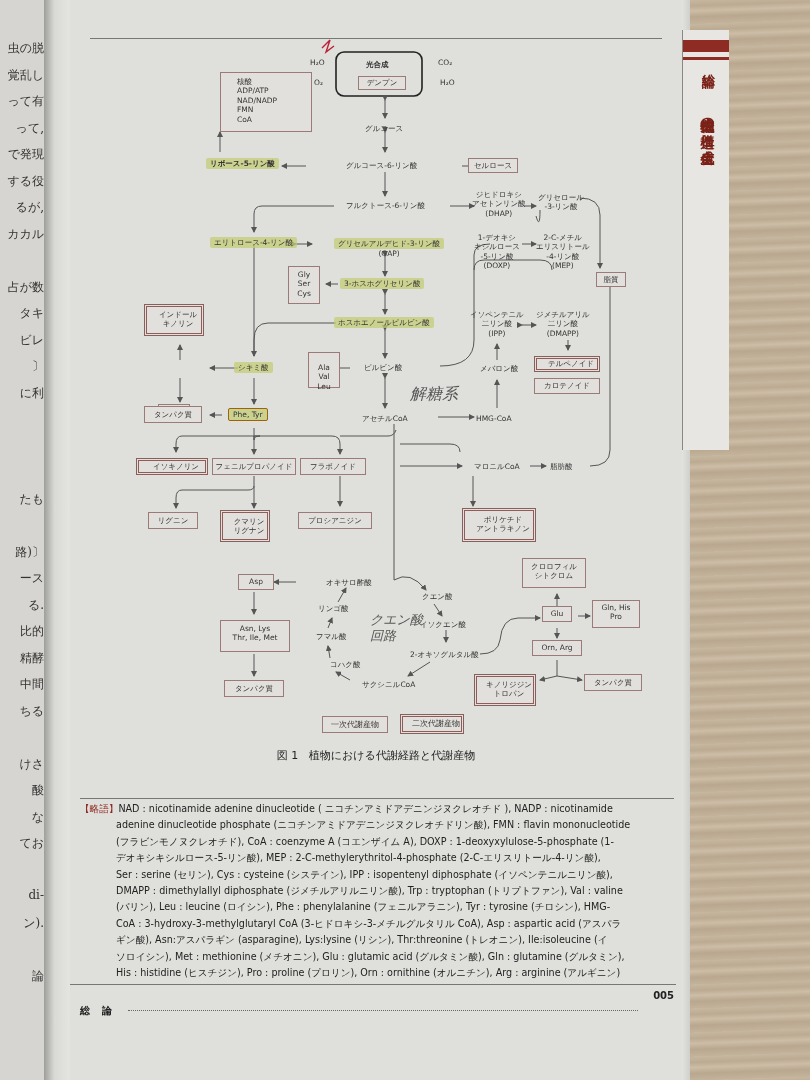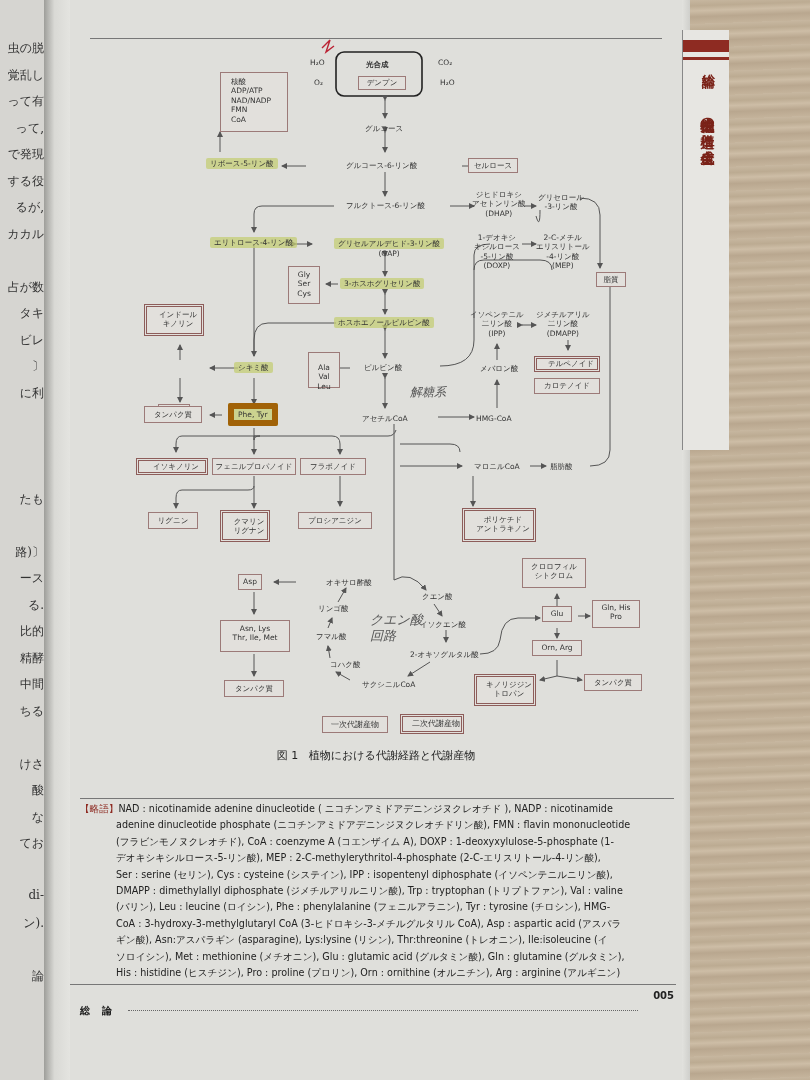--- a/index.html
+++ b/index.html
@@ -160,31 +160,31 @@
       <path d="M252,48 L260,40 L256,52 L264,46" stroke="#b23" stroke-width="1.4" fill="none"></path>
     </svg>
 
     <div class="node" style="left:296px;top:60px;font-weight:bold;">光合成</div>
     <div class="box" style="left:288px;top:76px;width:48px;height:14px;">デンプン</div>
     <div class="node" style="left:240px;top:58px;">H₂O</div>
     <div class="node" style="left:244px;top:78px;">O₂</div>
     <div class="node" style="left:368px;top:58px;">CO₂</div>
     <div class="node" style="left:370px;top:78px;">H₂O</div>
 
-    <div class="box" style="left:150px;top:72px;width:68px;height:60px;display:block;text-align:left;padding:4px 10px;">
+    <div class="box" style="left:150px;top:72px;width:92px;height:60px;display:block;text-align:left;padding:4px 16px;">
       <div>核酸</div>
       <div>ADP/ATP</div>
       <div>NAD/NADP</div>
       <div>FMN</div>
       <div>CoA</div>
     </div>
 
     <div class="node" style="left:295px;top:124px;">グルコース</div>
     <div class="node" style="left:276px;top:161px;">グルコース-6-リン酸</div>
-    <div class="node" style="left:136px;top:159px;"><span class="hl">リボース-5-リン酸</span></div>
+    <div class="node" style="left:136px;top:159px;font-weight:bold;"><span class="hl">リボース-5-リン酸</span></div>
     <div class="box" style="left:398px;top:158px;width:50px;height:15px;text-align:center;">セルロース</div>
 
     <div class="node" style="left:276px;top:201px;">フルクトース-6-リン酸</div>
     <div class="node" style="left:402px;top:190px;">
         <div>ジヒドロキシ</div>
         <div>アセトンリン酸</div>
         <div>(DHAP)</div>
       </div>
     <div class="node" style="left:468px;top:193px;">
         <div>グリセロール</div>
@@ -239,42 +239,42 @@
         <div>Ala</div>
         <div>Val</div>
         <div>Leu</div>
       </div>
     <div class="node" style="left:294px;top:363px;">ピルビン酸</div>
     <div class="node" style="left:410px;top:364px;">メバロン酸</div>
     <div class="box sec" style="left:464px;top:356px;width:66px;height:16px;">テルペノイド</div>
     <div class="box" style="left:464px;top:378px;width:66px;height:16px;">カロテノイド</div>
 
     <div class="box" style="left:74px;top:406px;width:58px;height:17px;">タンパク質</div>
-    <div class="node" style="left:158px;top:410px;"><span class="hl" style="border:6px solid #a16207;">Phe, Tyr</span></div>
+    <div class="node" style="left:158px;top:410px;"><span class="hl" style="border:1px solid #a16207;">Phe, Tyr</span></div>
     <div class="node" style="left:292px;top:414px;">アセチルCoA</div>
     <div class="node" style="left:406px;top:414px;">HMG-CoA</div>
 
     <div class="box sec" style="left:66px;top:458px;width:72px;height:17px;">イソキノリン</div>
     <div class="box" style="left:142px;top:458px;width:84px;height:17px;">フェニルプロパノイド</div>
     <div class="box" style="left:230px;top:458px;width:66px;height:17px;">フラボノイド</div>
     <div class="node" style="left:404px;top:462px;">マロニルCoA</div>
     <div class="node" style="left:480px;top:462px;">脂肪酸</div>
 
     <div class="box" style="left:78px;top:512px;width:50px;height:17px;">リグニン</div>
     <div class="box sec" style="left:150px;top:510px;width:50px;height:32px;display:block;padding-top:4px;">
         <div>クマリン</div>
         <div>リグナン</div>
       </div>
     <div class="box" style="left:228px;top:512px;width:74px;height:17px;">プロシアニジン</div>
     <div class="box sec" style="left:392px;top:508px;width:74px;height:34px;display:block;padding-top:4px;">
         <div>ポリケチド</div>
         <div>アントラキノン</div>
       </div>
 
-    <div class="box" style="left:168px;top:574px;width:24px;height:16px;">Asp</div>
+    <div class="box" style="left:168px;top:574px;width:36px;height:16px;">Asp</div>
     <div class="node" style="left:256px;top:578px;">オキサロ酢酸</div>
     <div class="node" style="left:352px;top:592px;">クエン酸</div>
     <div class="box" style="left:452px;top:558px;width:64px;height:30px;display:block;padding-top:3px;">
         <div>クロロフィル</div>
         <div>シトクロム</div>
       </div>
     <div class="node" style="left:248px;top:604px;">リンゴ酸</div>
     <div class="node" style="left:350px;top:620px;text-align:right;">イソクエン酸</div>
     <div class="box" style="left:472px;top:606px;width:30px;height:16px;">Glu</div>
     <div class="box" style="left:522px;top:600px;width:48px;height:28px;display:block;padding-top:2px;">
@@ -290,21 +290,21 @@
     <div class="box" style="left:462px;top:640px;width:50px;height:16px;">Orn, Arg</div>
     <div class="node" style="left:260px;top:660px;">コハク酸</div>
     <div class="node" style="left:292px;top:680px;">サクシニルCoA</div>
     <div class="box" style="left:154px;top:680px;width:60px;height:17px;">タンパク質</div>
     <div class="box sec" style="left:404px;top:674px;width:62px;height:32px;display:block;padding-top:3px;">
         <div>キノリジジン</div>
         <div>トロパン</div>
       </div>
     <div class="box" style="left:514px;top:674px;width:58px;height:17px;">タンパク質</div>
 
-    <div class="hand" style="left:340px;top:384px;font-size:12px;">解糖系</div>
+    <div class="hand" style="left:340px;top:384px;font-size:16px;">解糖系</div>
     <div class="hand" style="left:300px;top:612px;font-size:13px;line-height:1.2;">
         <div>クエン酸</div>
         <div>回路</div>
       </div>
 
     <div class="box legend" style="left:252px;top:716px;width:66px;height:17px;">一次代謝産物</div>
     <div class="box sec legend" style="left:330px;top:714px;width:64px;height:20px;">二次代謝産物</div>
   </div>
 
   <div class="caption">

